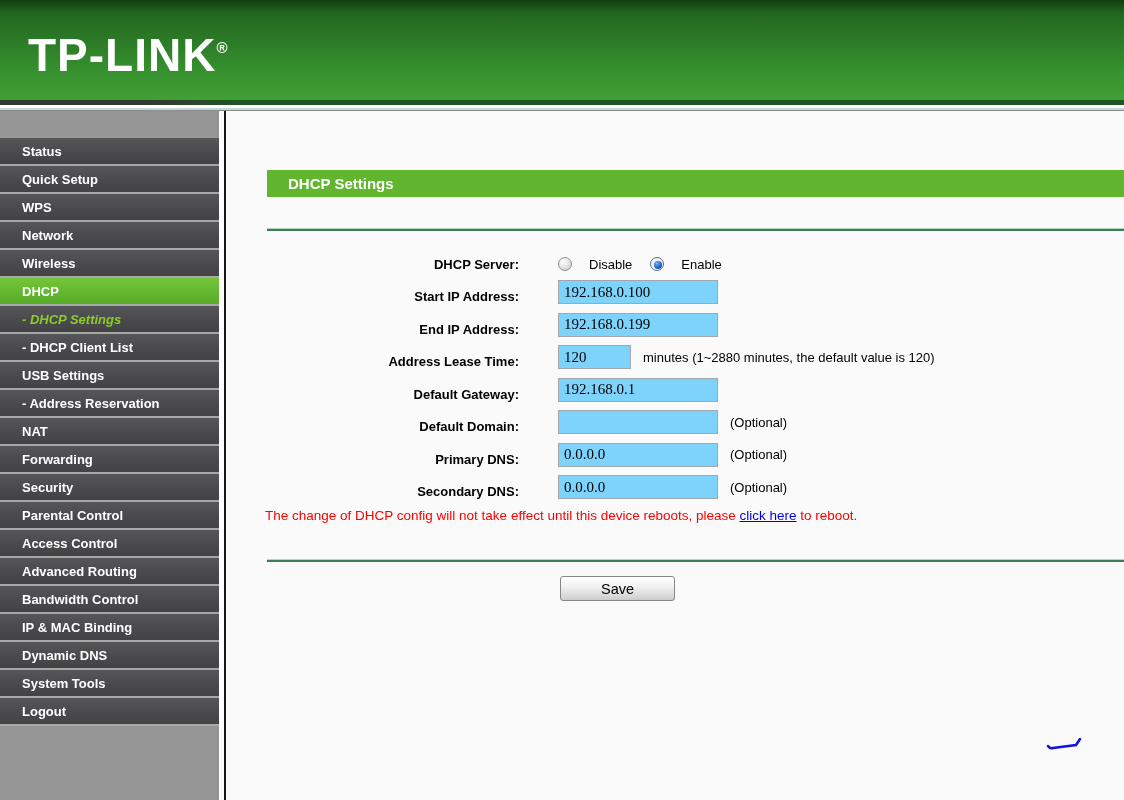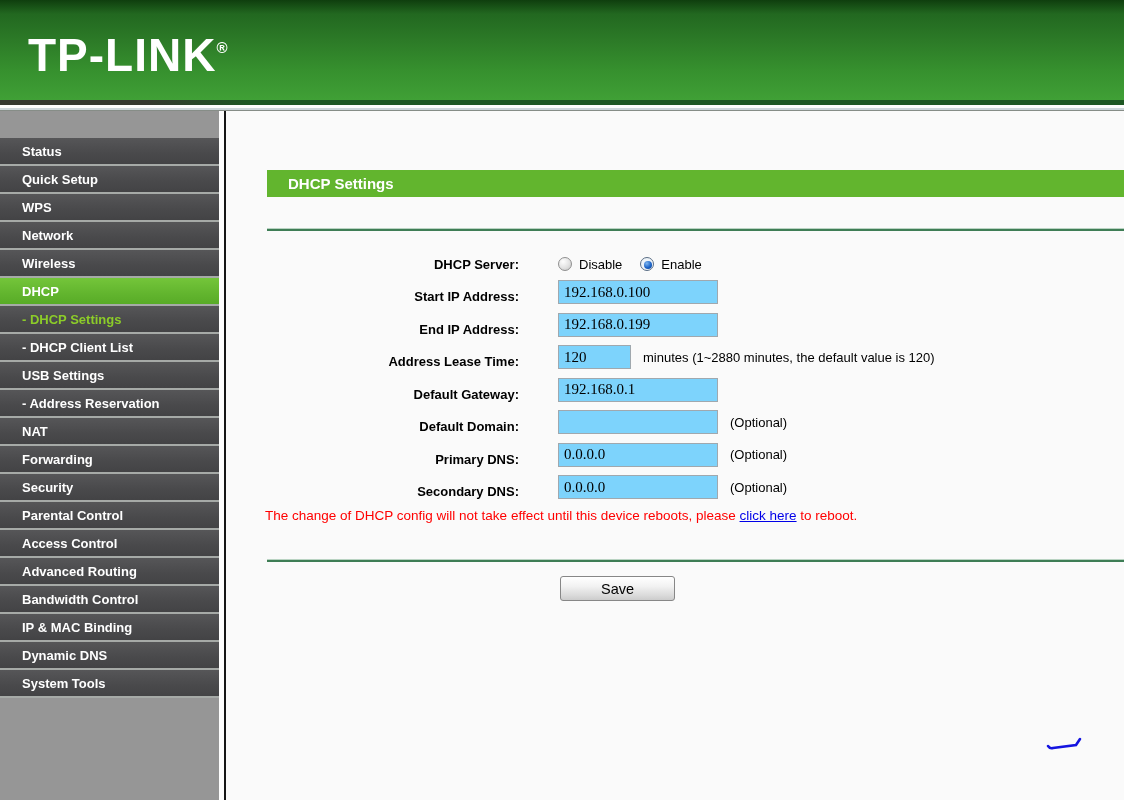--- a/index.html
+++ b/index.html
@@ -35,21 +35,21 @@
   .nav-list { list-style:none; margin:0; padding:0; }
   .nav-item {
     height:28px; border-bottom:2px solid #a6aaa7; cursor:pointer;
     background:linear-gradient(180deg,#565658 0%,#4a4a4c 55%,#434345 100%);
   }
   .nav-item .nav-label {
     display:block; padding-left:22px; line-height:28px;
     color:#ffffff; font-size:13px; font-weight:bold; white-space:nowrap;
   }
   .nav-item.active { background:linear-gradient(180deg,#74c53a 0%,#62b52e 60%,#58ab27 100%); }
-  .nav-item.sub.selected .nav-label { color:#8ccc29; }
+  .nav-item.sub.selected .nav-label { color:#8ccc29;font-style:italic; }
 
   .divider-gap { width:5px; background:#fdfdfd; flex:0 0 5px; }
   .divider-line { width:2px; background:#161616; flex:0 0 2px; }
 
   .content { flex:1; background:#fafafa; position:relative; }
 
   .title-bar {
     position:absolute; top:59px; left:41px; right:0; height:27px;
     background:#62b52e;
   }
@@ -87,21 +87,21 @@
     width:14px; height:14px; border-radius:50%; position:relative;
     border:1px solid #8f8f8f;
     background:radial-gradient(circle at 35% 30%, #fdfdfd 0%, #e2e2e2 55%, #c2c2c2 100%);
   }
   .radio.checked { border-color:#5a6d84; background:#eef4f9; }
   .radio.checked::after {
     content:""; position:absolute; left:3px; top:3px; width:8px; height:8px;
     border-radius:50%;
     background:radial-gradient(circle at 35% 30%, #7db6f0 0%, #1d64c8 55%, #0c3f8e 100%);
   }
-  .radio-label { margin-left:7px; font-size:13px; color:#000000; }
+  .radio-label { margin-left:17px; font-size:13px; color:#000000; }
 
   .warning {
     position:absolute; top:397px; left:39px; right:10px;
     font-size:13.5px; color:#ff0000; white-space:nowrap;
   }
   .warning a { color:#0000e8; text-decoration:underline; cursor:pointer; }
 
   .save-btn {
     position:absolute; top:465px; left:334px; width:115px; height:25px;
     border:1px solid #878787; border-radius:3px; cursor:pointer;
@@ -177,20 +177,23 @@
     <span class="nav-label">Bandwidth Control</span>
   </li>
         <li class="nav-item">
     <span class="nav-label">IP &amp; MAC Binding</span>
   </li>
         <li class="nav-item">
     <span class="nav-label">Dynamic DNS</span>
   </li>
         <li class="nav-item">
     <span class="nav-label">System Tools</span>
+  </li>
+        <li class="nav-item">
+    <span class="nav-label">Logout</span>
   </li>
       </ul>
   </div>
 
   <div class="divider-gap"></div>
   <div class="divider-line"></div>
 
   <div class="content">
 
     <div class="title-bar">

